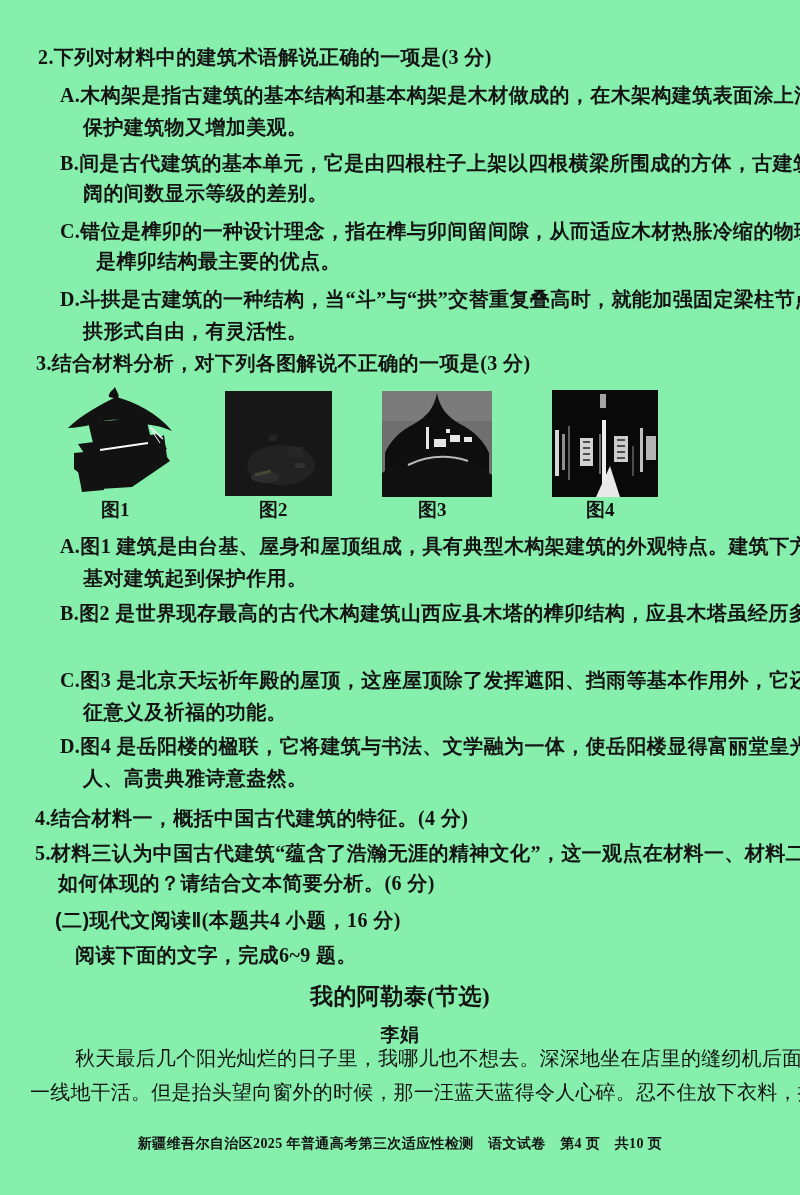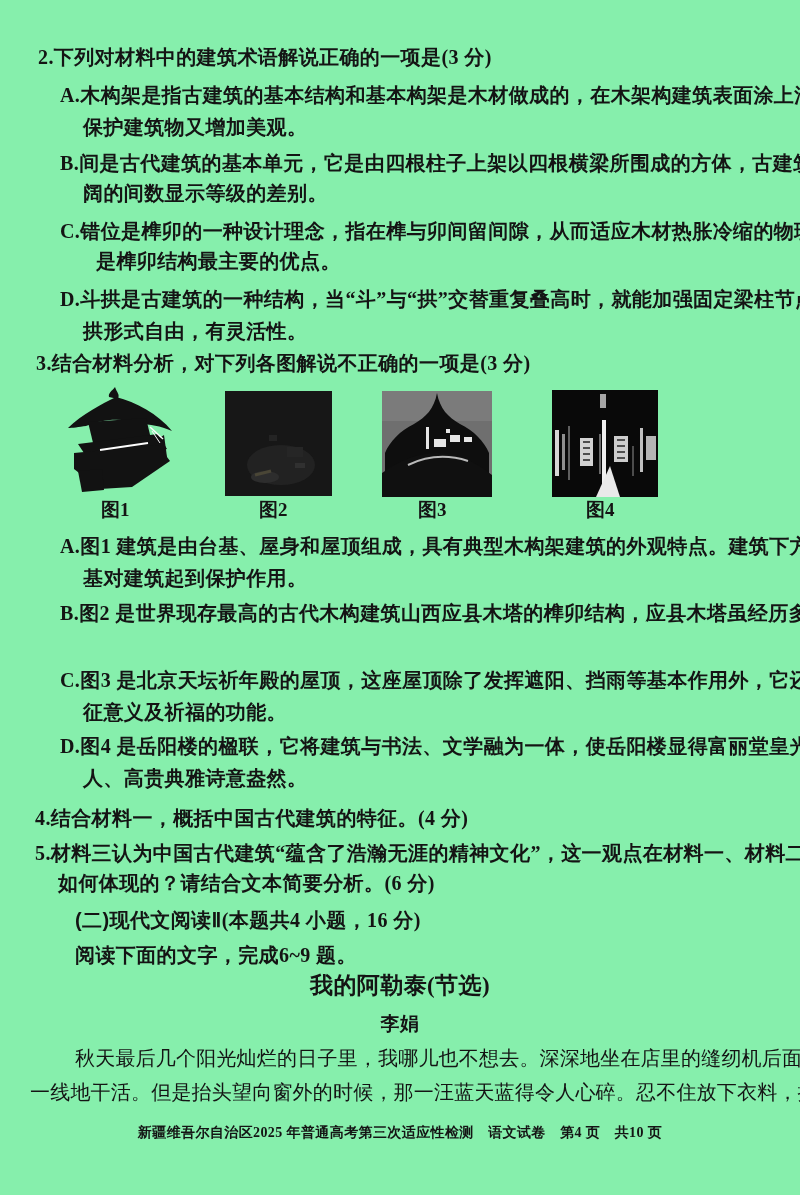--- a/index.html
+++ b/index.html
@@ -16,21 +16,21 @@
     position:absolute;
     white-space:nowrap;
     font-size:20px;
     line-height:28px;
     font-weight:600;
     letter-spacing:0.4px;
   }
   .kai{font-weight:500;letter-spacing:0.2px;}
   .hdr-bold{font-weight:800;font-family:"Liberation Sans", sans-serif;}
   .hdr-rest{font-weight:600;}
-  .center{left:0;width:800px;text-align:center;}
+  .center{left:0;width:800px;text-align:center;margin-top:11px;}
   .title-line{font-size:23px;font-weight:700;}
   .author-line{font-size:19px;}
   .footer-line{font-size:14px;font-weight:600;}
   .fig{position:absolute;}
   .fig svg{display:block;}
   .fig-label{
     position:absolute;
     font-size:19px;font-weight:600;
     white-space:nowrap;
   }
@@ -134,21 +134,21 @@
   <div class="ln" style="top:599px;left:60px;">B.图2 是世界现存最高的古代木构建筑山西应县木塔的榫卯结构，应县木塔虽经历多次地</div>
   <div class="ln" style="top:666px;left:60px;">C.图3 是北京天坛祈年殿的屋顶，这座屋顶除了发挥遮阳、挡雨等基本作用外，它还具有象</div>
   <div class="ln" style="top:698px;left:83px;">征意义及祈福的功能。</div>
   <div class="ln" style="top:732px;left:60px;">D.图4 是岳阳楼的楹联，它将建筑与书法、文学融为一体，使岳阳楼显得富丽堂皇光彩照</div>
   <div class="ln" style="top:764px;left:83px;">人、高贵典雅诗意盎然。</div>
 
   <div class="ln" style="top:804px;left:35px;text-align:right;">4.结合材料一，概括中国古代建筑的特征。(4 分)</div>
   <div class="ln" style="top:839px;left:35px;">5.材料三认为中国古代建筑“蕴含了浩瀚无涯的精神文化”，这一观点在材料一、材料二中是</div>
   <div class="ln" style="top:869px;left:58px;">如何体现的？请结合文本简要分析。(6 分)</div>
 
-  <div class="ln" style="top:906px;left:55px;margin-left:20px;">
+  <div class="ln" style="top:906px;left:55px;">
     <span class="hdr-bold">(二)现代文阅读Ⅱ</span><span class="hdr-rest">(本题共4 小题，16 分)</span>
   </div>
   <div class="ln" style="top:941px;left:75px;">阅读下面的文字，完成6~9 题。</div>
 
   <div class="ln center title-line" style="top:972px;">我的阿勒泰(节选)</div>
   <div class="ln center author-line" style="top:1010px;">李娟</div>
 
   <div class="ln kai" style="top:1044px;left:75px;">秋天最后几个阳光灿烂的日子里，我哪儿也不想去。深深地坐在店里的缝纫机后面，一针</div>
   <div class="ln kai" style="top:1078px;left:30px;">一线地干活。但是抬头望向窗外的时候，那一汪蓝天蓝得令人心碎。忍不住放下衣料，把针别</div>
 

